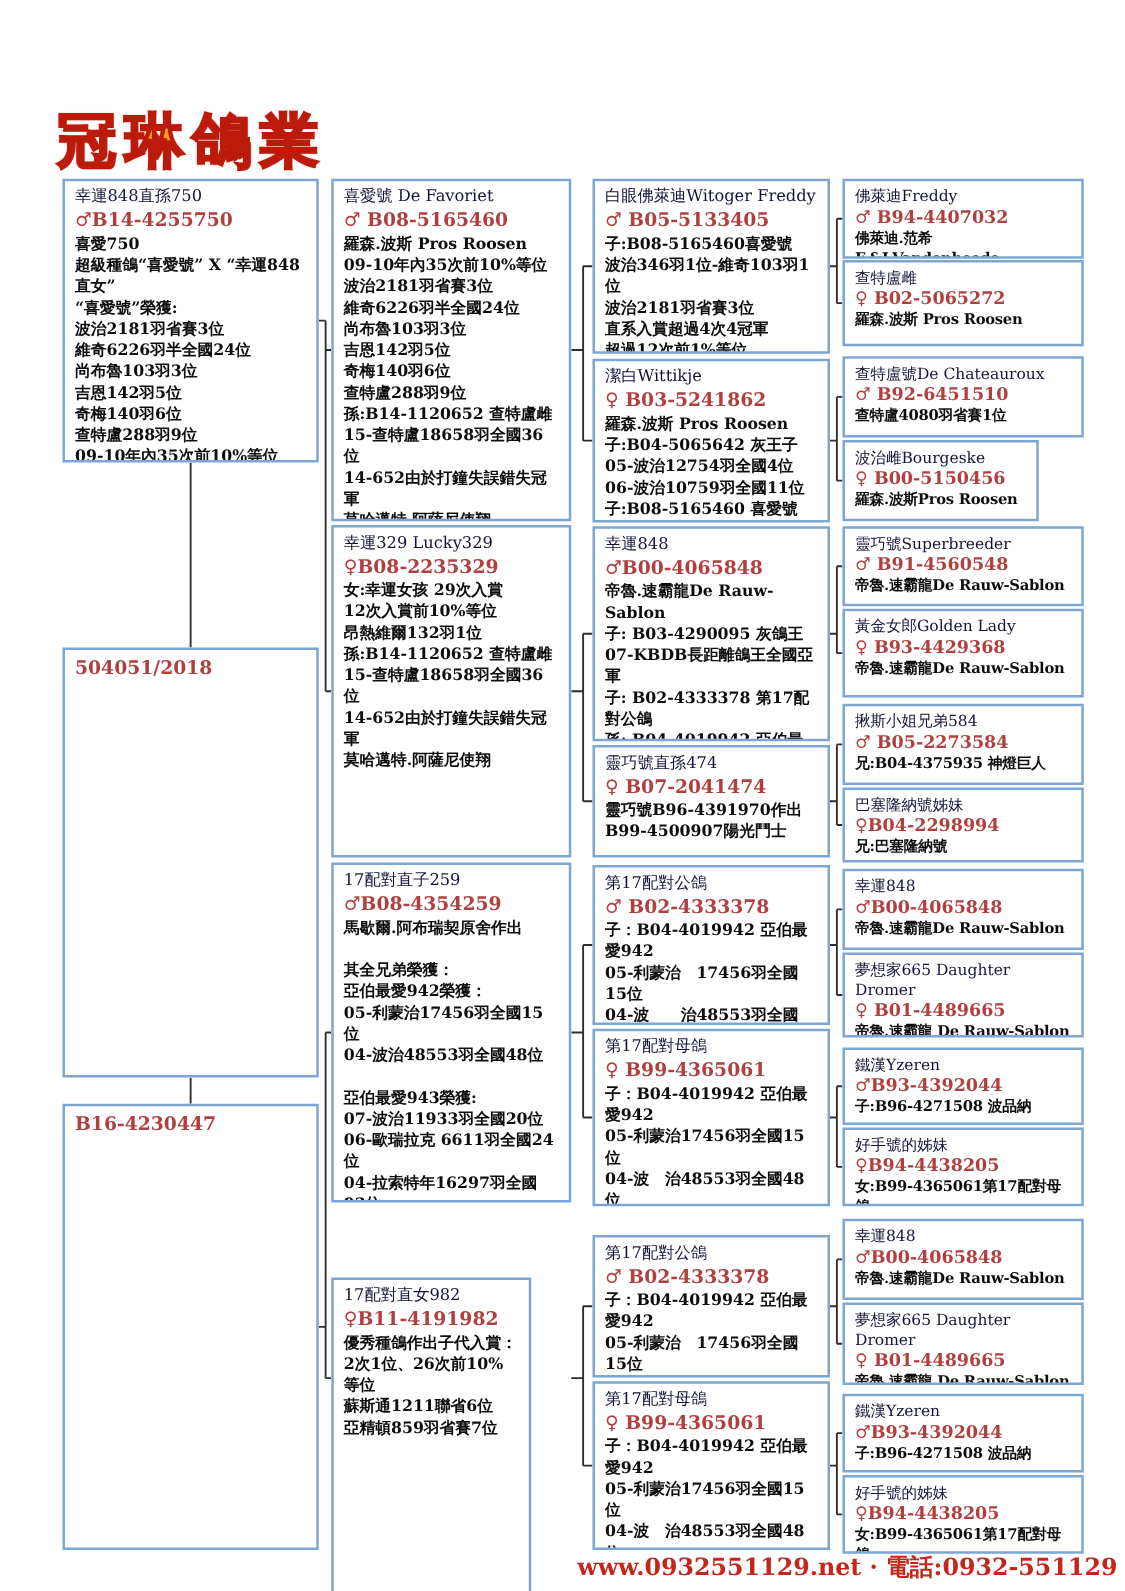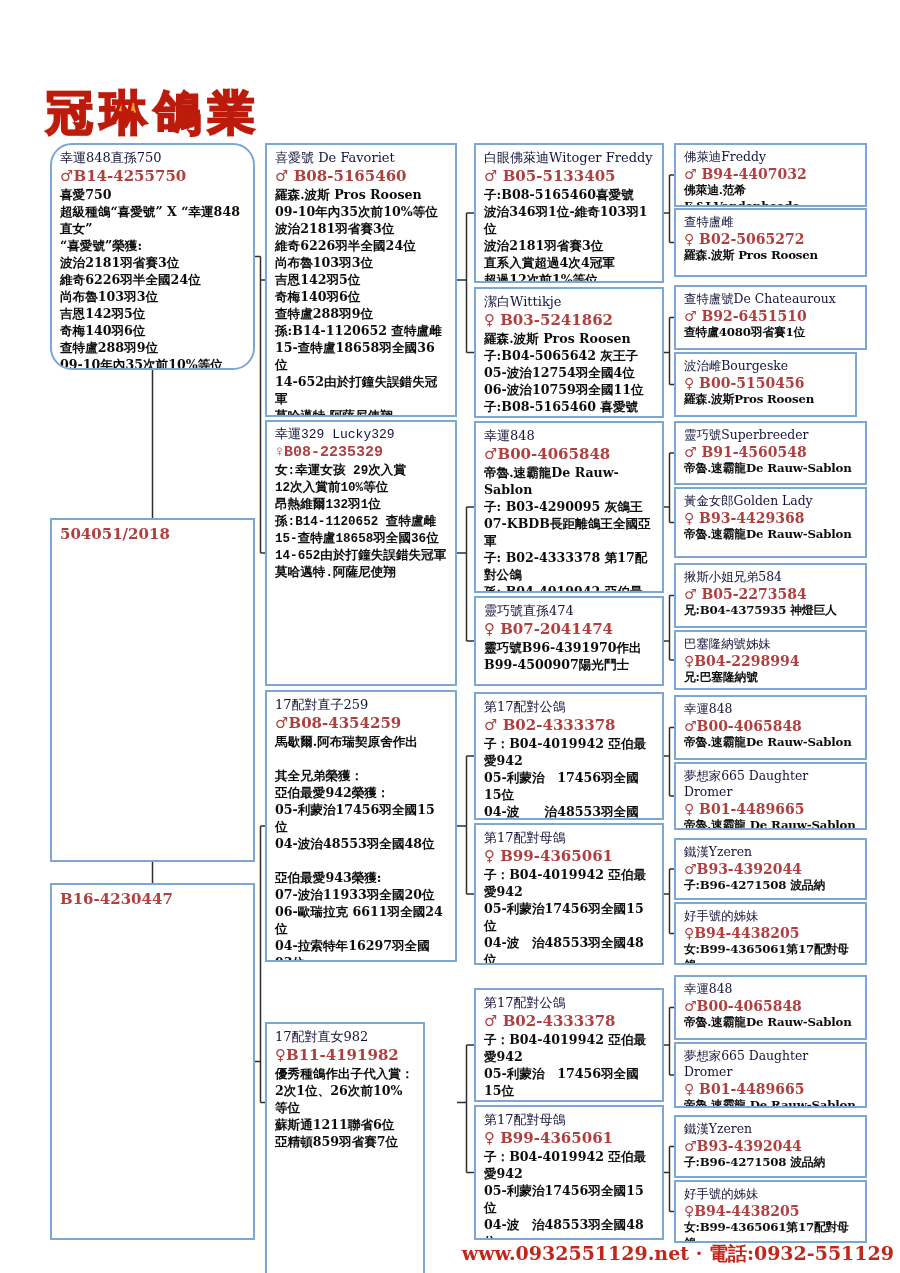--- a/index.html
+++ b/index.html
@@ -35,21 +35,21 @@
 </style>
 </head>
 <body>
 
 <div class="page">
   <div class="logo">冠琳鴿業</div>
   <svg id="connectors" width="900" height="1273" viewBox="0 0 900 1273" preserveAspectRatio="none">
       <path d="M243 256.5H248.5M248.5 256.5V553M248.5 280H253M248.5 553H253M243 1061.5H248.5M248.5 826V1102.5M248.5 826H253M248.5 1102.5H253M445 280H454.5M454.5 213V352.5M454.5 213H462M454.5 352.5H462M445 553H454.5M454.5 507V641M454.5 507H462M454.5 641H462M445 826H454.5M454.5 756V894M454.5 756H462M454.5 894H462M445 1102.5H454.5M454.5 1045V1172.5M454.5 1045H462M454.5 1172.5H462M652 213H657.5M657.5 175V242.5M657.5 175H662M657.5 242.5H662M652 352.5H657.5M657.5 317.5V384.5M657.5 317.5H662M657.5 384.5H662M652 507H657.5M657.5 453V522.5M657.5 453H662M657.5 522.5H662M652 641H657.5M657.5 595.5V660M657.5 595.5H662M657.5 660H662M652 756H657.5M657.5 727.5V796M657.5 727.5H662M657.5 796H662M652 894H657.5M657.5 869V933.5M657.5 869H662M657.5 933.5H662M652 1045H657.5M657.5 1007.5V1075M657.5 1007.5H662M657.5 1075H662M652 1172.5H657.5M657.5 1146.5V1211.5M657.5 1146.5H662M657.5 1211.5H662M140.5 370V518M140.5 862V883" fill="none" stroke="#2e2e2e" stroke-width="1.5"></path>
     </svg>
   <div id="boxes">
-      <div class="box" style="left: 38px; top: 143px; width: 205px; height: 227px; border-radius: 22px;">
+      <div class="box" style="left: 38px; top: 143px; width: 205px; height: 227px;">
     <div class="title">幸運848直孫750</div>
     <div class="ring">♂B14-4255750</div>
     <div class="body">
           <div class="bline">喜愛750</div>
           <div class="bline">超級種鴿“喜愛號” X “幸運848直女”</div>
           <div class="bline">“喜愛號”榮獲:</div>
           <div class="bline">波治2181羽省賽3位</div>
           <div class="bline">維奇6226羽半全國24位</div>
           <div class="bline">尚布魯103羽3位</div>
           <div class="bline">吉恩142羽5位</div>
@@ -78,21 +78,21 @@
           <div class="bline">尚布魯103羽3位</div>
           <div class="bline">吉恩142羽5位</div>
           <div class="bline">奇梅140羽6位</div>
           <div class="bline">查特盧288羽9位</div>
           <div class="bline">孫:B14-1120652 查特盧雌</div>
           <div class="bline">15-查特盧18658羽全國36位</div>
           <div class="bline">14-652由於打鐘失誤錯失冠軍</div>
           <div class="bline">莫哈邁特.阿薩尼使翔</div>
         </div>
   </div>
-      <div class="box" style="left: 253px; top: 420px; width: 192px; height: 266px; font-family: Liberation Mono, monospace;">
+      <div class="box" style="left: 253px; top: 420px; width: 192px; height: 266px;">
     <div class="title">幸運329 Lucky329</div>
     <div class="ring">♀B08-2235329</div>
     <div class="body">
           <div class="bline">女:幸運女孩 29次入賞</div>
           <div class="bline">12次入賞前10%等位</div>
           <div class="bline">昂熱維爾132羽1位</div>
           <div class="bline">孫:B14-1120652 查特盧雌</div>
           <div class="bline">15-查特盧18658羽全國36位</div>
           <div class="bline">14-652由於打鐘失誤錯失冠軍</div>
           <div class="bline">莫哈邁特.阿薩尼使翔</div>
@@ -216,21 +216,21 @@
           <div class="bline">羅森.波斯 Pros Roosen</div>
         </div>
   </div>
       <div class="box small" style="left: 662px; top: 285px; width: 193px; height: 65px;">
     <div class="title">查特盧號De Chateauroux</div>
     <div class="ring">♂ B92-6451510</div>
     <div class="body">
           <div class="bline">查特盧4080羽省賽1位</div>
         </div>
   </div>
-      <div class="box small" style="left: 662px; top: 352px; width: 183px; height: 65px;">
+      <div class="box small" style="left: 662px; top: 352px; width: 157px; height: 65px;">
     <div class="title">波治雌Bourgeske</div>
     <div class="ring">♀ B00-5150456</div>
     <div class="body">
           <div class="bline">羅森.波斯Pros Roosen</div>
         </div>
   </div>
       <div class="box small" style="left: 662px; top: 421px; width: 193px; height: 64px;">
     <div class="title">靈巧號Superbreeder</div>
     <div class="ring">♂ B91-4560548</div>
     <div class="body">

